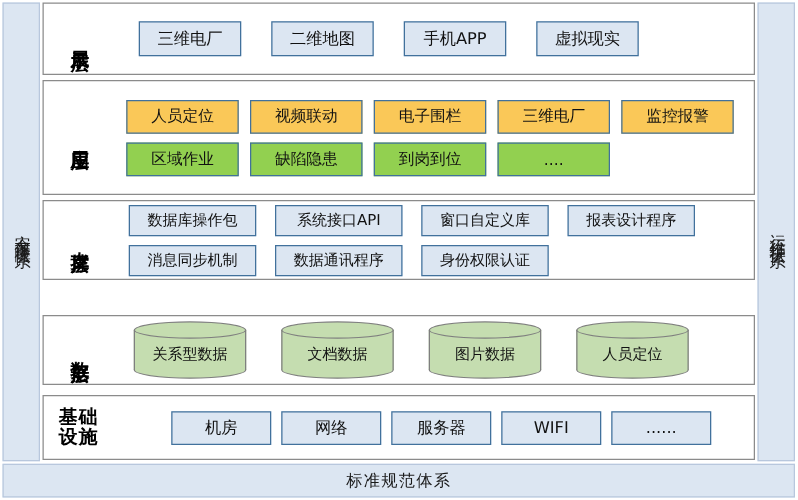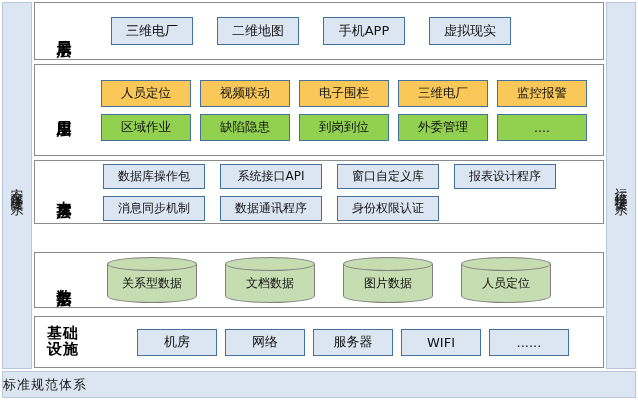--- a/index.html
+++ b/index.html
@@ -48,21 +48,21 @@
     position: absolute;
     left: 2px;
     top: 371px;
     width: 634px;
     height: 27px;
     background: #dce6f2;
     border: 1px solid #b8c7dd;
     box-sizing: border-box;
     display: flex;
     align-items: center;
-    justify-content: flex-start;
+    justify-content: center;
   }
   .bottom-bar-text {
     font-size: 13px;
     color: #1a1a1a;
     letter-spacing: 1px;
   }
 
   
   .layer {
     position: absolute;
@@ -225,21 +225,20 @@
             <div class="node amber">人员定位</div>
             <div class="node amber">视频联动</div>
             <div class="node amber">电子围栏</div>
             <div class="node amber">三维电厂</div>
             <div class="node amber">监控报警</div>
           </div>
           <div class="row">
             <div class="node green">区域作业</div>
             <div class="node green">缺陷隐患</div>
             <div class="node green">到岗到位</div>
-            <div class="node green">外委管理</div>
             <div class="node green">....</div>
           </div>
         </div>
       </div>
       <div class="layer" id="layer-support">
         <div class="layer-label">
           <span class="vtext">支撑层</span>
         </div>
         <div class="layer-body">
           <div class="row">

